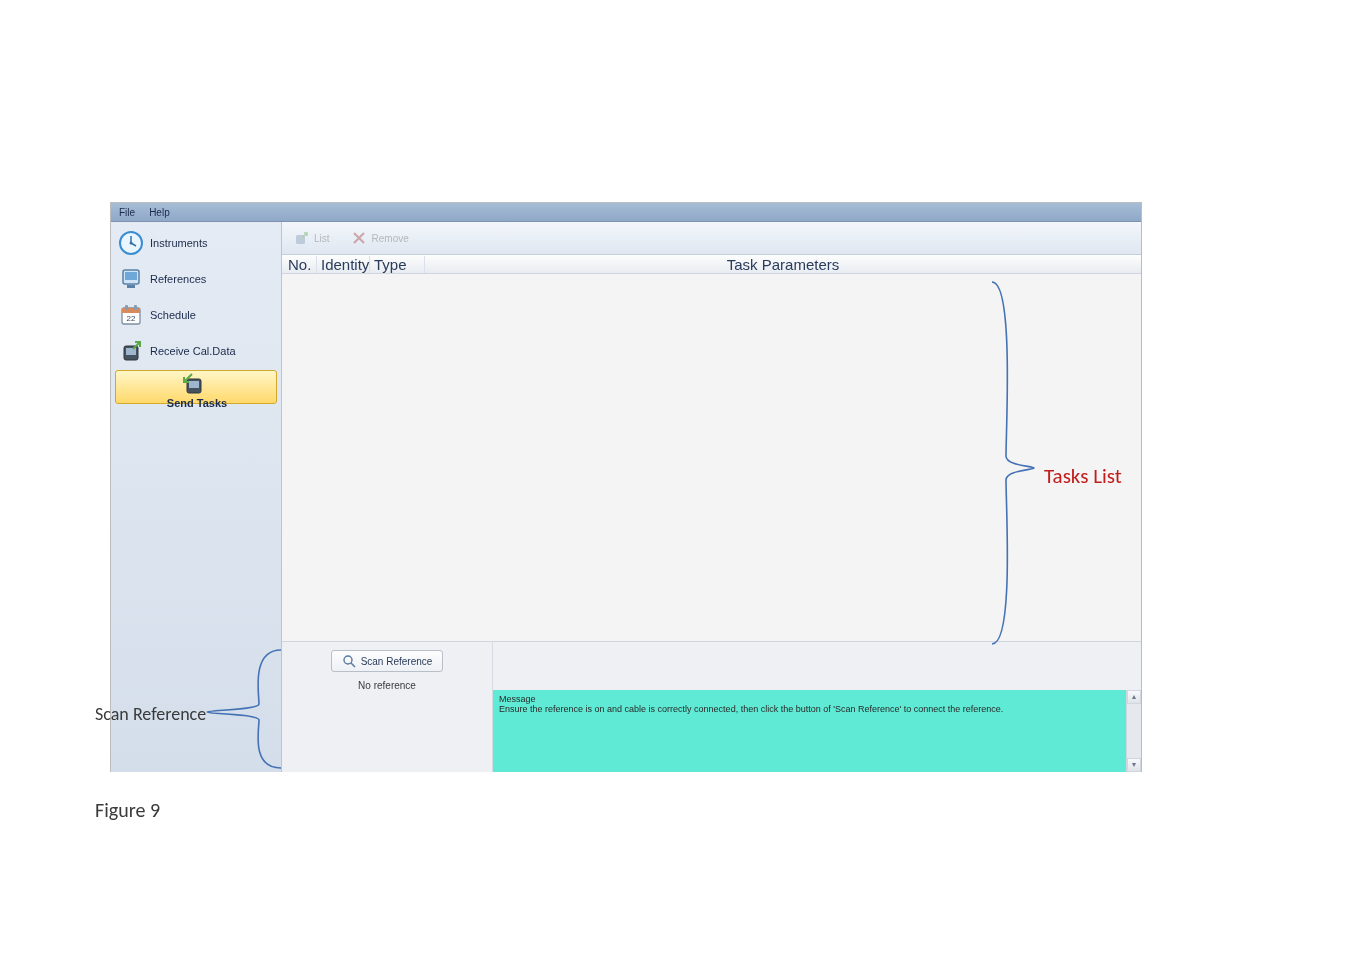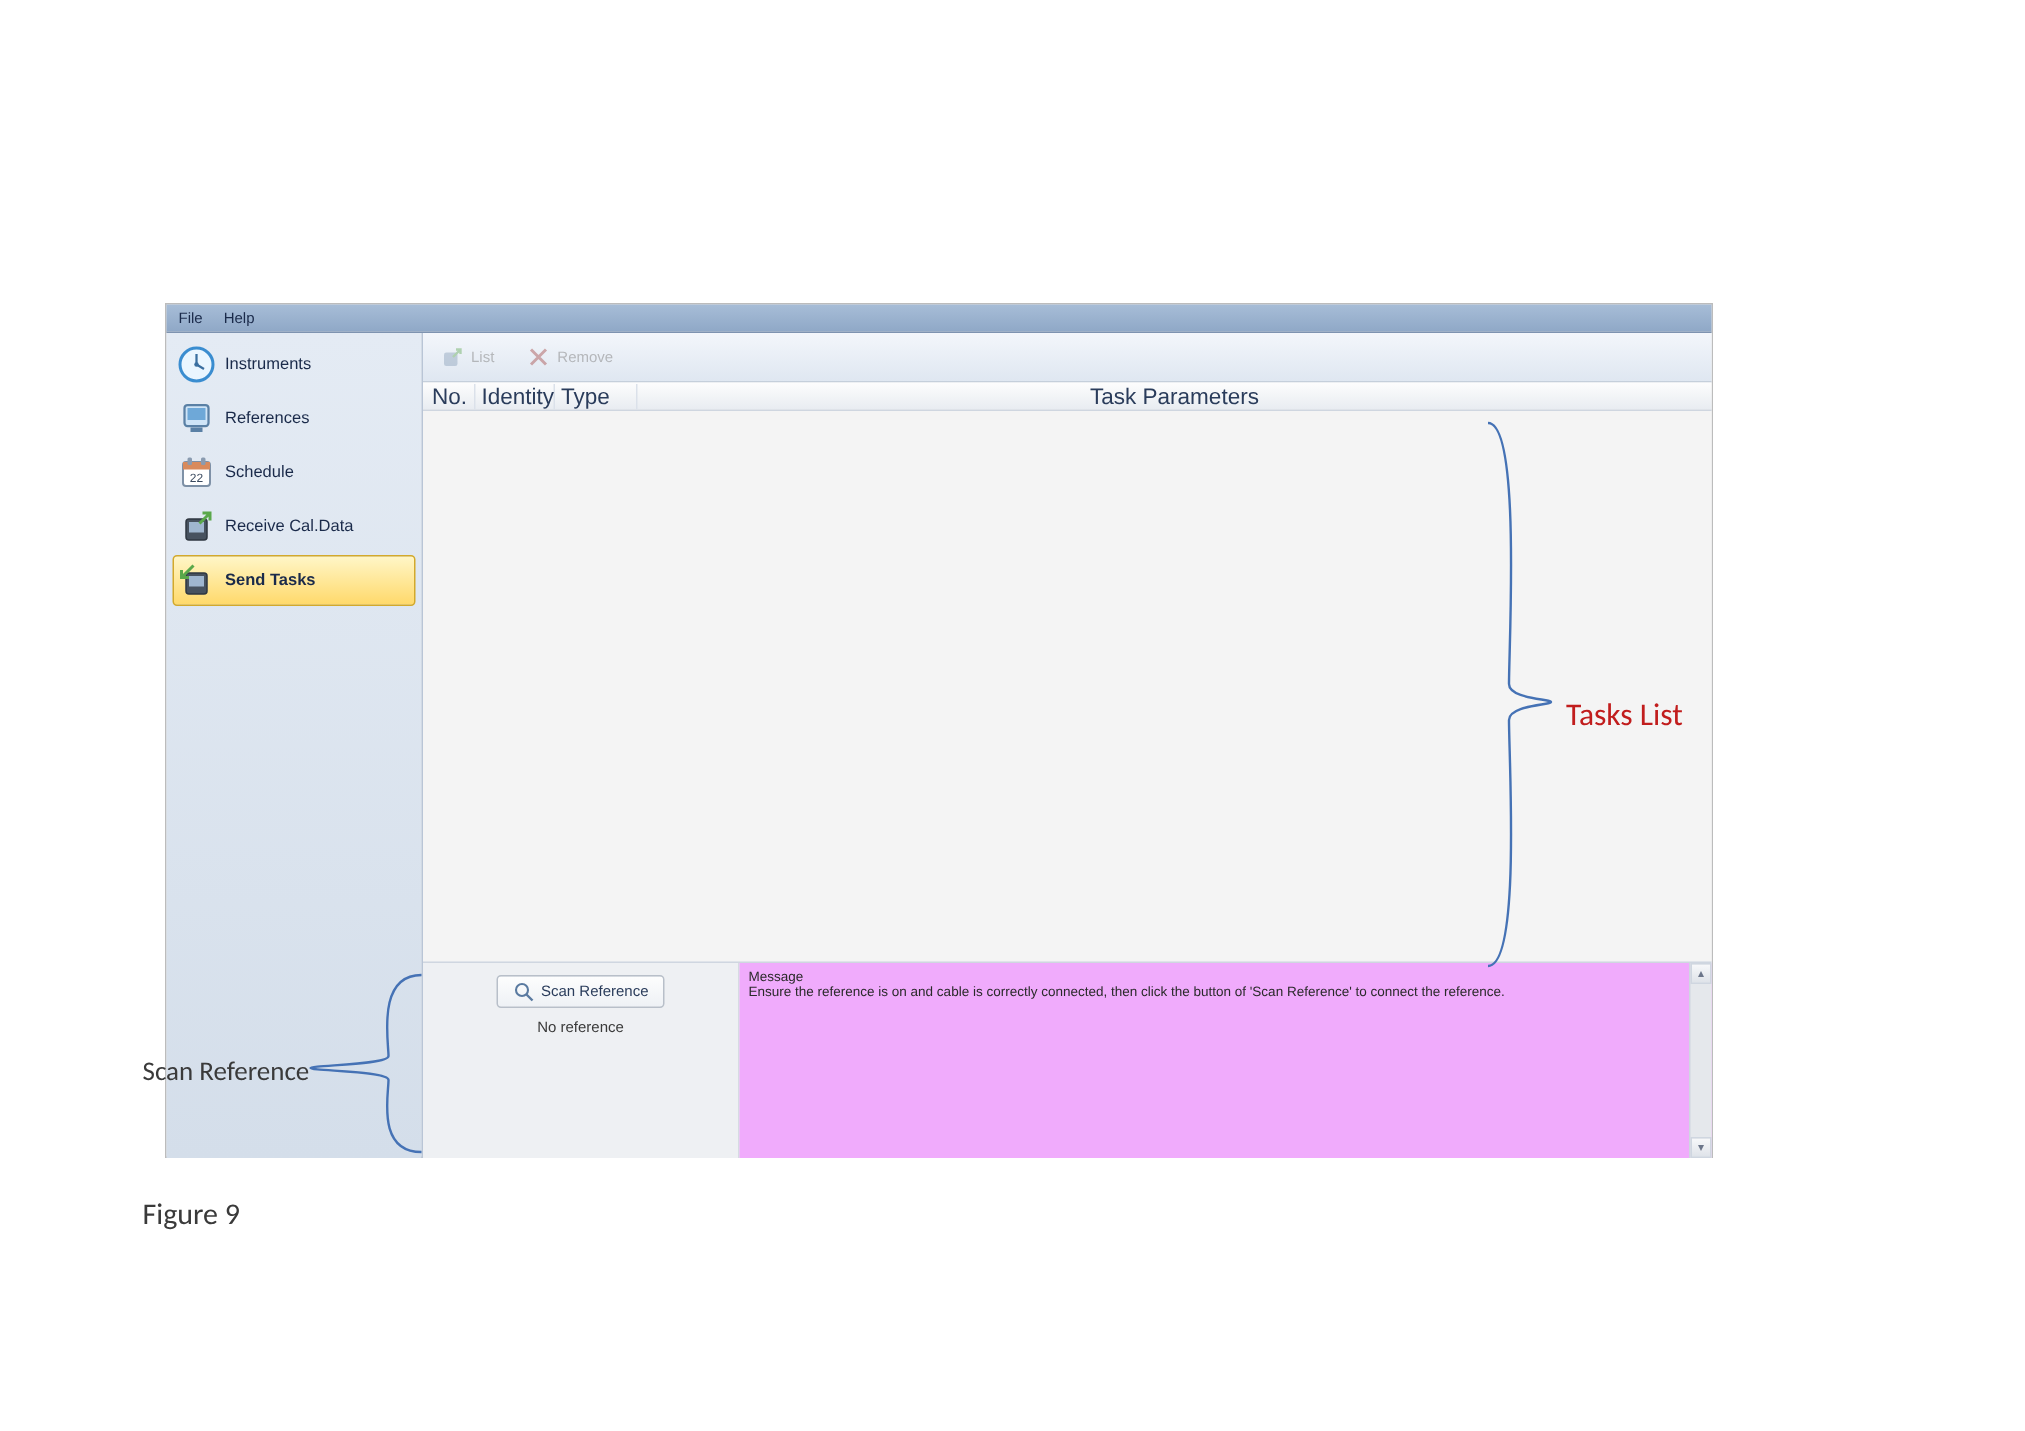--- a/index.html
+++ b/index.html
@@ -73,20 +73,21 @@
     height: 26px;
     margin-right: 6px;
     display: flex;
     align-items: center;
     justify-content: center;
   }
   .nav-item.active {
     background: linear-gradient(#fff6c7, #ffd96b);
     border: 1px solid #d3a92b;
     font-weight: bold;
+    flex-direction: column;
   }
 
   .main-area {
     flex: 1;
     display: flex;
     flex-direction: column;
     background: #f4f4f4;
   }
   .toolbar {
     height: 32px;
@@ -165,21 +166,22 @@
     font-size: 10px;
     color: #3a3a3a;
   }
 
   .msg-panel {
     flex: 1;
     font-size: 9px;
     color: #2a2a2a;
     position: relative;
     padding: 4px 6px;
-    background: #f0abfc;
+    background: #5eead4;
+    margin-top: 48px;
   }
   .msg-panel .msg-title {
     font-weight: normal;
     color: #2a2a2a;
   }
   .msg-panel .msg-text {
     color: #2a2a2a;
   }
   .msg-scroll {
     position: absolute;

